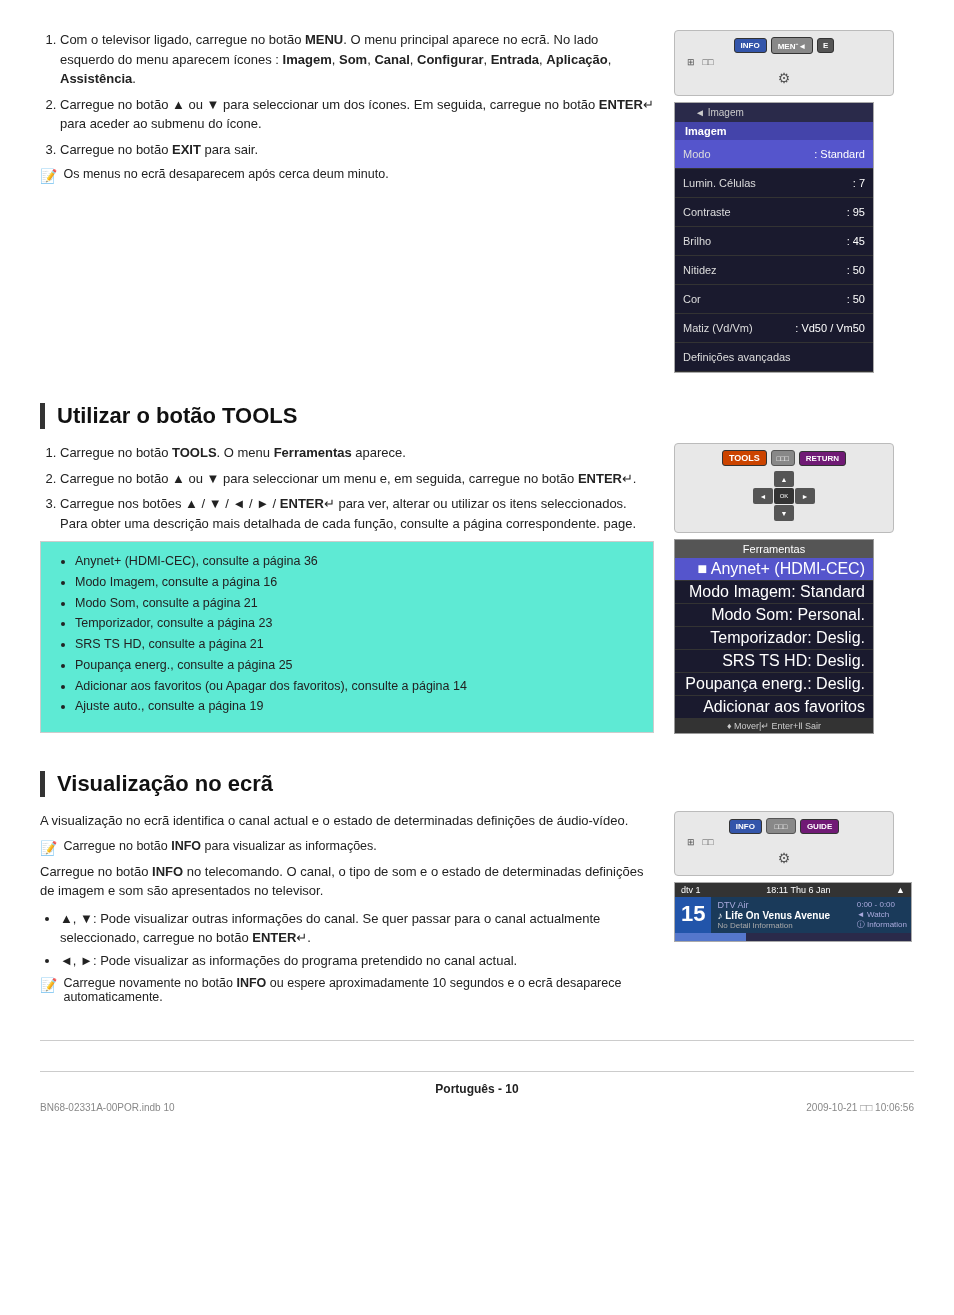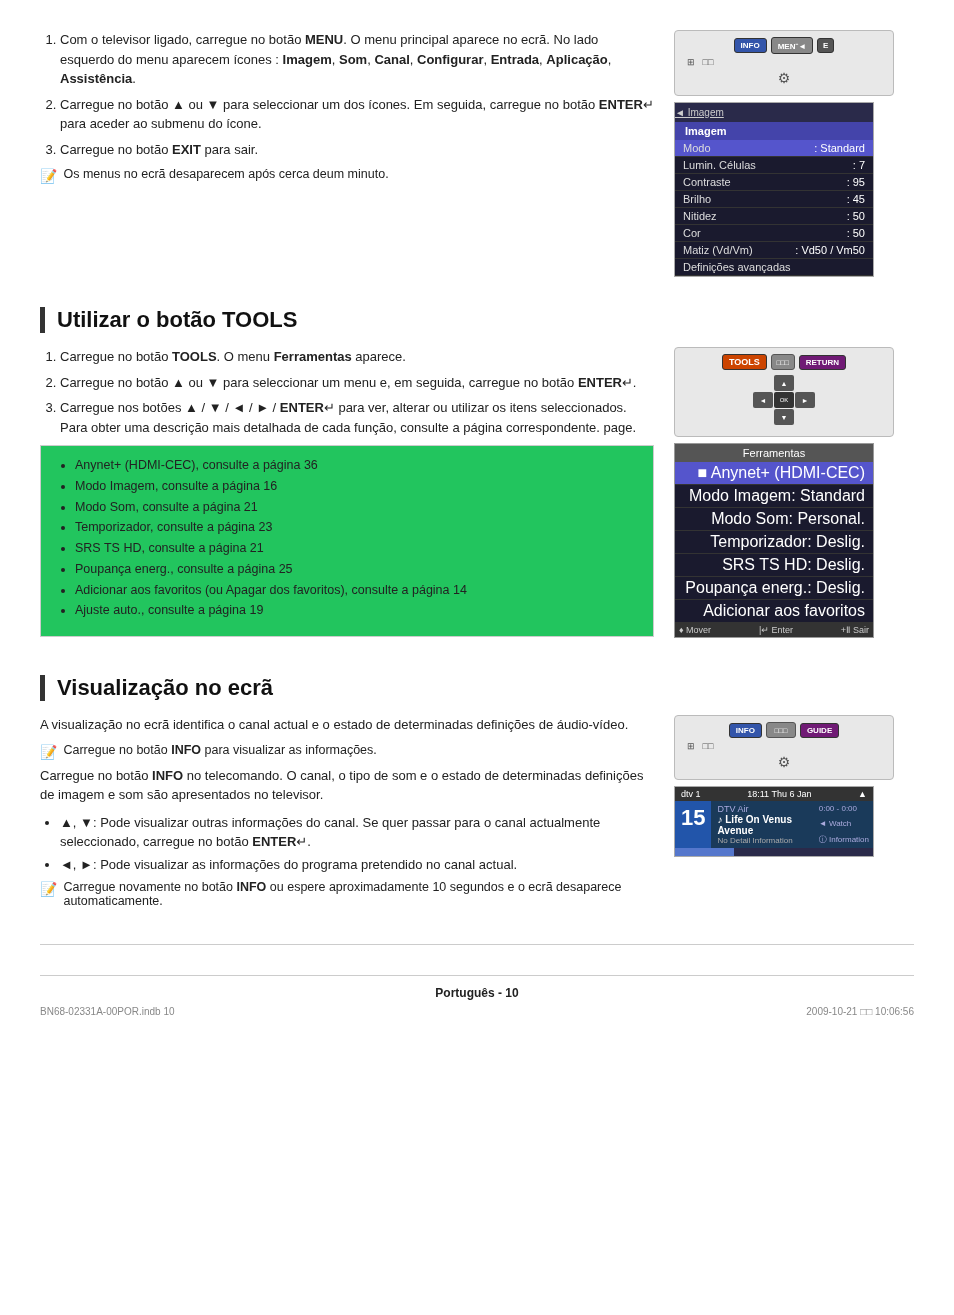--- a/index.html
+++ b/index.html
@@ -77,61 +77,60 @@
 
     .note-icon {
       font-size: 14px;
       margin-top: 1px;
     }
 
     .bullet-box {
       border: 1px solid #ccc;
       padding: 10px 14px;
       margin: 8px 0;
-      background: #22c55e;
+      background: #5eead4;
     }
 
     .bullet-box ul li {
       margin-bottom: 2px;
       font-size: 12.5px;
     }
 
     
     .tv-menu {
       border: 1px solid #aaa;
       background: #1a1a2e;
       color: #fff;
       padding: 0;
       font-size: 11px;
       width: 200px;
       margin-top: 6px;
     }
 
     .tv-menu-header {
       background: #2a2a4a;
-      padding: 4px 0;
+      padding: 4px 20px;
       font-size: 10px;
       color: #ccc;
       display: flex;
       justify-content: space-between;
-      text-decoration: underline;
     }
 
     .tv-menu-title {
       background: #4444aa;
       color: #fff;
       padding: 3px 10px;
       font-size: 11px;
       font-weight: bold;
     }
 
     .tv-menu-row {
       display: flex;
       justify-content: space-between;
-      padding: 2px 8px;
+      padding: 8px 8px;
       border-bottom: 1px solid #333;
       font-size: 11px;
     }
 
     .tv-menu-row.highlighted {
       background: #5555cc;
     }
 
     .tv-menu-row .label { color: #ddd; }
     .tv-menu-row .value { color: #fff; }
@@ -161,21 +160,21 @@
       font-size: 16px;
     }
 
     .tools-menu-row.highlighted {
       background: #5555cc;
     }
 
     .tools-menu-footer {
       background: #333;
       display: flex;
-      justify-content: space-between;
+      justify-content: center;
       padding: 2px 4px;
       font-size: 9px;
       color: #ccc;
     }
 
     
     .remote-top {
       background: #e8e8e8;
       border: 1px solid #bbb;
       border-radius: 4px;
@@ -236,21 +235,21 @@
       justify-content: center;
       border-radius: 2px;
     }
 
     
     .info-guide-box {
       background: #1a1a2e;
       border: 1px solid #aaa;
       color: #fff;
       font-size: 10px;
-      width: 200px;
+      width: 238px;
       margin-top: 6px;
     }
 
     .info-guide-bar {
       background: #333;
       display: flex;
       justify-content: space-between;
       padding: 2px 6px;
       font-size: 9px;
     }

